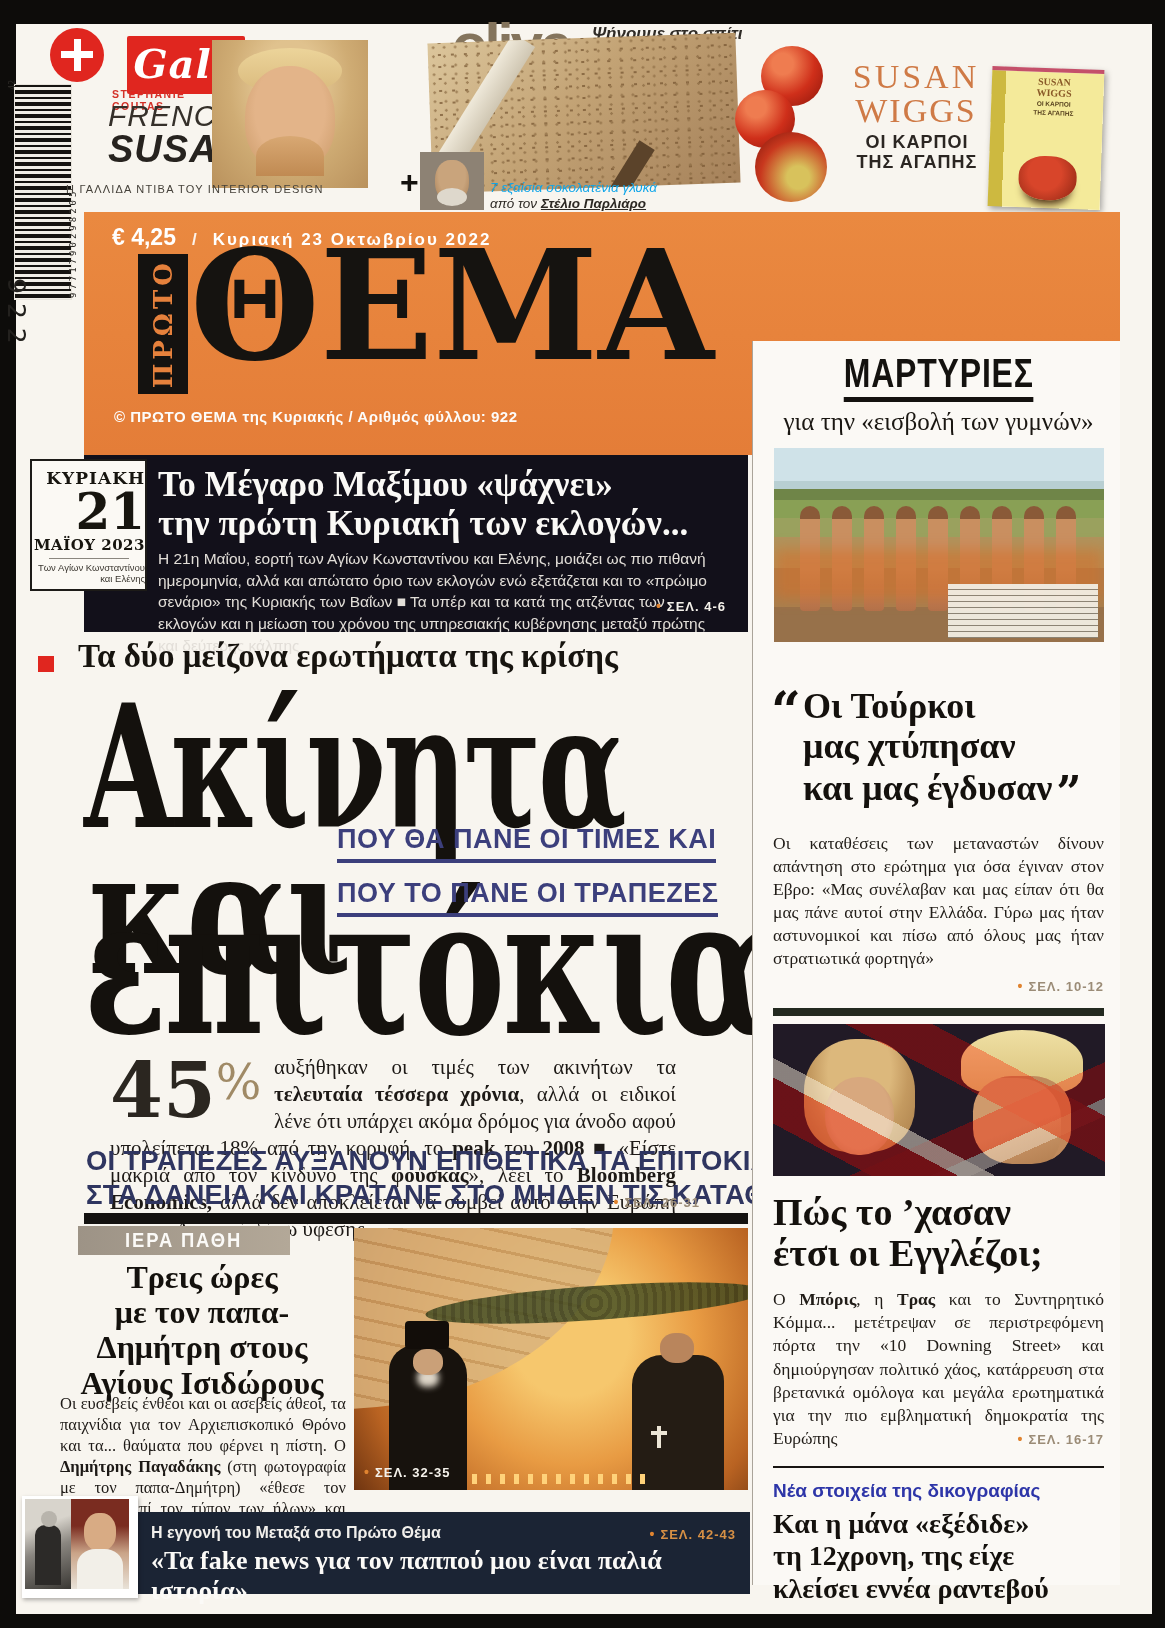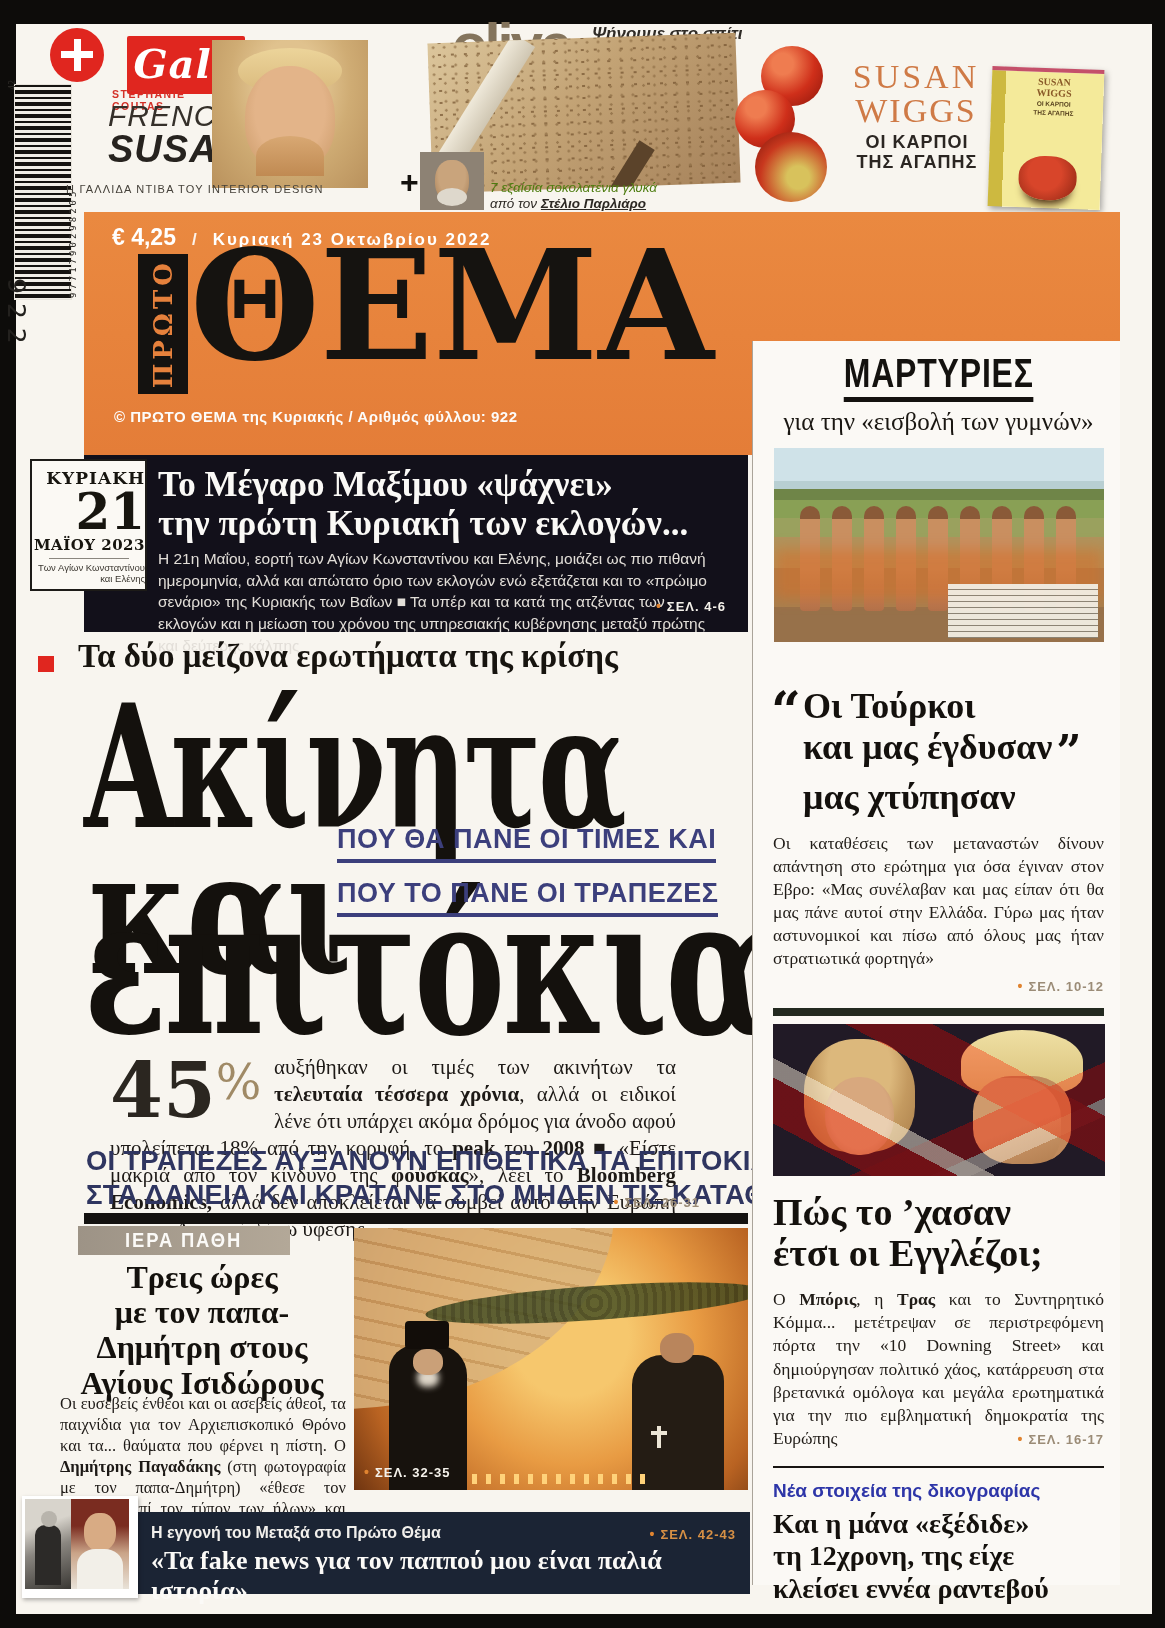--- a/index.html
+++ b/index.html
@@ -47,21 +47,21 @@
   .ph-bread:before{content:"";position:absolute;inset:0;background-image:
      radial-gradient(#8a6a42 1.5px,transparent 1.6px),radial-gradient(#74532f 1.5px,transparent 1.6px);
      background-size:11px 9px,13px 12px;background-position:0 0,5px 6px;opacity:.7;}
   .ph-bread:after{content:"";position:absolute;left:8%;top:-12%;width:26px;height:140%;
      background:linear-gradient(90deg,#efe9da,#cfc6b2);transform:rotate(34deg);box-shadow:160px 20px 0 -4px #5b432a;}
   .plus-sign{left:400px;top:164px;font:800 32px "Liberation Sans",sans-serif;color:#14110e;}
   .ph-chef{left:420px;top:152px;width:64px;height:58px;background:#8d8274;overflow:hidden;}
   .ph-chef i{position:absolute;left:15px;top:8px;width:34px;height:42px;border-radius:45%;
      background:radial-gradient(ellipse at 50% 35%,#c9a47c 0 55%,#a57d55 100%);}
   .ph-chef i:after{content:"";position:absolute;left:2px;bottom:-4px;width:30px;height:18px;border-radius:50%;background:#ded8cc;}
-  .olive-cap1{left:490px;top:180px;font:italic 400 13.5px "Liberation Sans",sans-serif;color:#4d7c0f;}
+  .olive-cap1{left:490px;top:180px;font:italic 400 13.5px "Liberation Sans",sans-serif;color:#0ea5e9;}
   .olive-cap2{left:490px;top:196px;font:italic 400 13.5px "Liberation Sans",sans-serif;color:#2c2823;}
   .olive-cap2 b{font-style:italic;text-decoration:underline;}
 
   .ph-apples{left:733px;top:46px;width:110px;height:158px;}
   .ph-apples i{position:absolute;border-radius:50%;
      background:radial-gradient(circle at 35% 30%,#ef7c50 0 18%,#cf2f1a 55%,#8a150a 100%);}
   .ph-apples i:nth-child(1){left:28px;top:0;width:62px;height:60px;}
   .ph-apples i:nth-child(2){left:2px;top:44px;width:60px;height:58px;}
   .ph-apples i:nth-child(3){left:22px;top:86px;width:72px;height:70px;
      background:radial-gradient(circle at 60% 65%,#d8c25c 0 18%,#c8381e 60%,#7c130a 100%);}
@@ -391,22 +391,22 @@
           <i></i>
           <i></i>
         </div>
       <div class="blur"></div>
       <div class="doc"></div>
     </div>
 
     <div class="quote-h">
       <span class="qmark">“</span>
       <div>Οι Τούρκοι</div>
+      <div>μας χτύπησαν</div>
       <div><span>και μας έγδυσαν</span><span class="qmark close">”</span></div>
-      <div>μας χτύπησαν</div>
     </div>
     <div class="r-body">Οι καταθέσεις των μεταναστών δίνουν απάντηση στο ερώτημα για όσα έγιναν στον Εβρο: «Μας συνέλαβαν και μας είπαν ότι θα μας πάνε αυτοί στην Ελλάδα. Γύρω μας ήταν αστυνομικοί και πίσω από όλους μας ήταν στρατιωτικά φορτηγά»</div>
     <div class="r-pref pref"><span class="b">•</span><span>ΣΕΛ. 10-12</span></div>
 
     <div class="r-divider"></div>
     <div class="ph-truss">
       <span class="p1"></span>
         <span class="p2"></span>
         <span class="flag"></span>
     </div>

